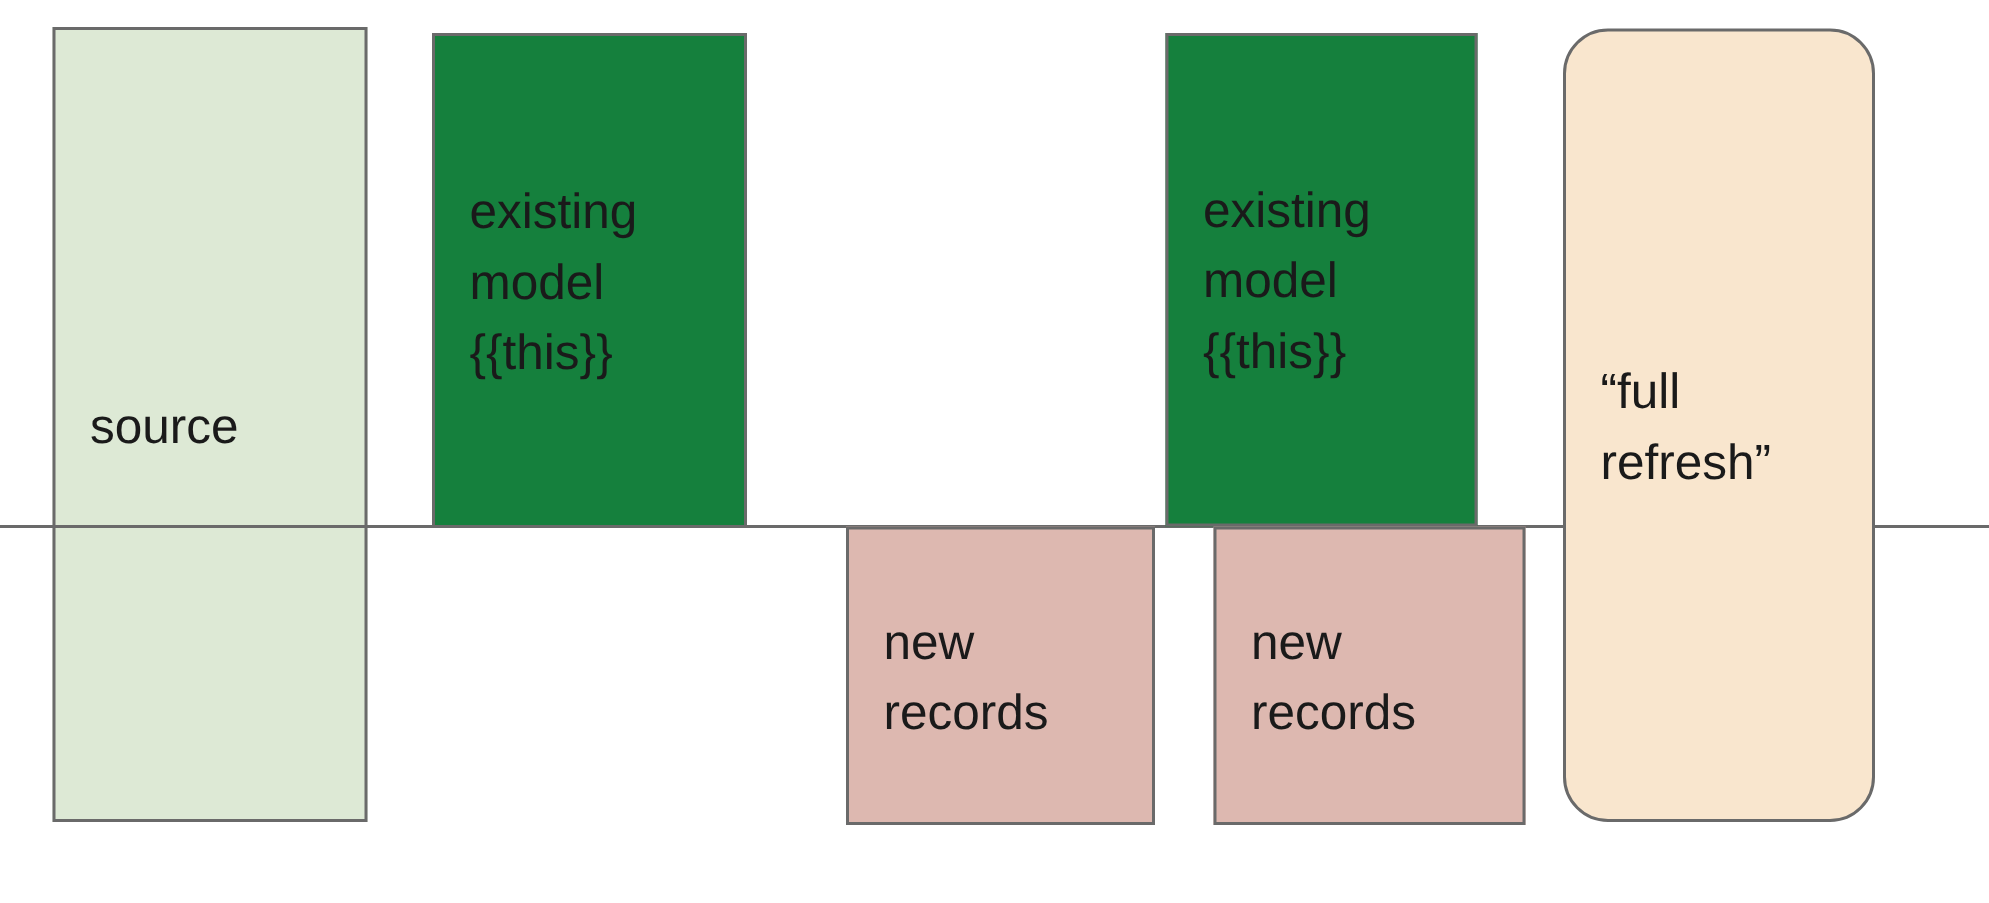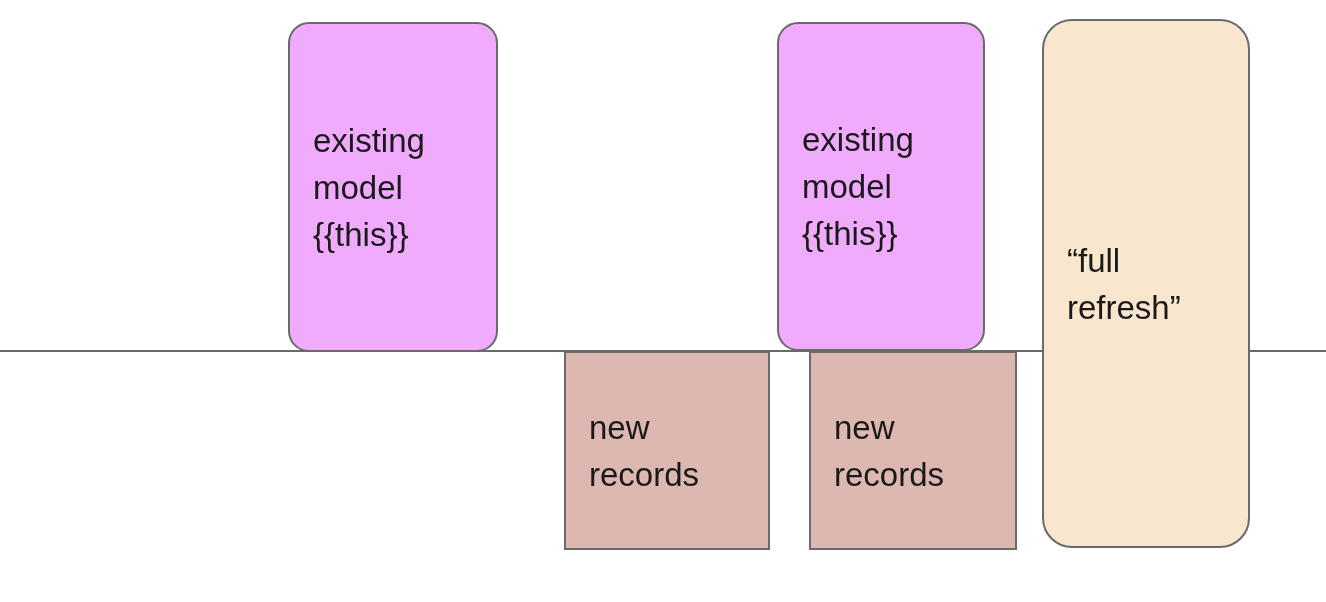--- a/index.html
+++ b/index.html
@@ -35,39 +35,42 @@
   }
   .box .label {
     font-size: 33px;
     line-height: 47px;
     white-space: pre-line;      
     padding-left: 23px;
     padding-right: 8px;
   }
   
   .fill-green  { background: #dde9d5; z-index: 1; }   
-  .fill-blue   { background: #f0abfc; border-radius: 21px; }
+  .fill-blue   { background: #15803d; }
   .fill-pink   { background: #ddb8b0; margin-left: 32px; }
   .fill-orange { background: #f9e6ce; z-index: 3; }   
 
   
   .box-source          { left: 35px;   top: 18px;  width: 210px; height: 530px; }
   .box-existing-1      { left: 288px;  top: 22px;  width: 210px; height: 330px; }
   .box-new-records-1   { left: 532px;  top: 351px; width: 206px; height: 199px; }
   .box-existing-2      { left: 777px;  top: 22px;  width: 208px; height: 329px; }
   .box-new-records-2   { left: 777px;  top: 351px; width: 208px; height: 199px; }
   .box-full-refresh    { left: 1042px; top: 19px;  width: 208px; height: 529px; border-radius: 30px; }
 </style>
 </head>
 <body>
 
 <div class="canvas">
 
   <div class="hline"></div>
 
+  <div class="box box-source fill-green">
+    <span class="label">source</span>
+  </div>
 
   <div class="box box-existing-1 fill-blue">
     <span class="label">existing
 model
 {{this}}</span>
   </div>
 
   <div class="box box-new-records-1 fill-pink">
     <span class="label">new
 records</span>

